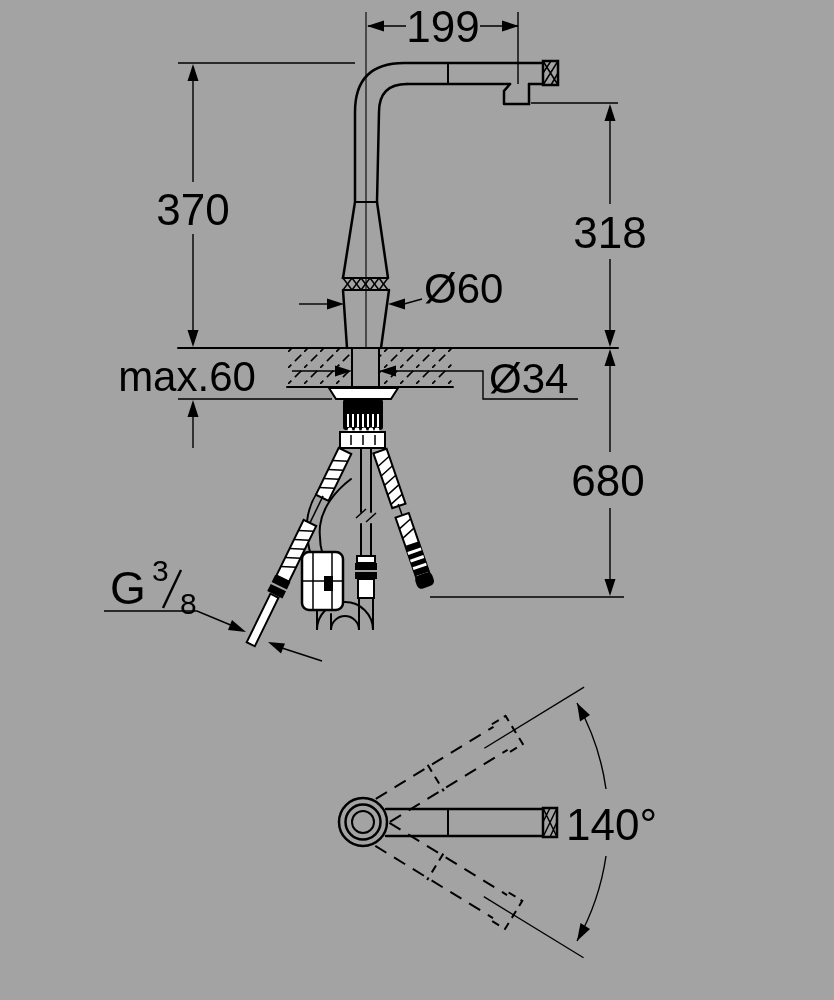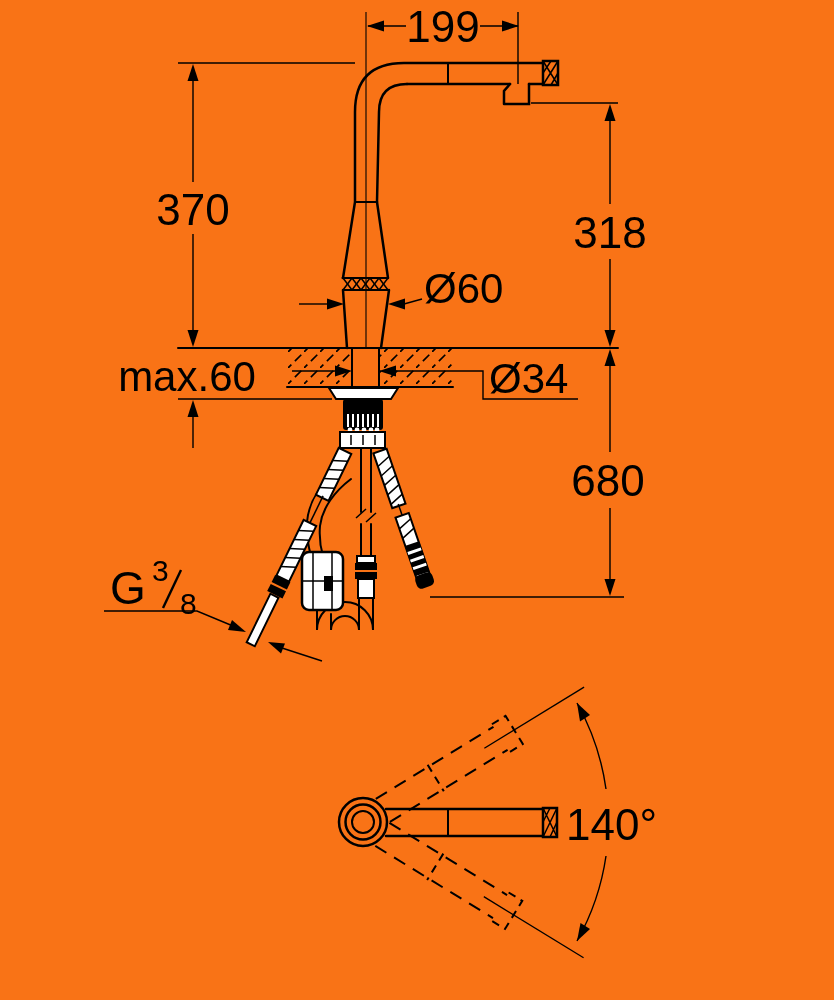--- a/index.html
+++ b/index.html
@@ -7,21 +7,21 @@
     padding: 0;
     background: #ffffff;
     width: 834px;
     height: 1000px;
     font-family: "Liberation Sans", sans-serif;
   }
   .stage {
     position: relative;
     width: 834px;
     height: 1000px;
-    background: #f97316;
+    background: #a3a3a3;
     overflow: hidden;
   }
   svg { display: block; }
   svg text {
     font-family: "Liberation Sans", "DejaVu Sans", sans-serif;
     fill: #000000;
   }
   .dim-text  { font-size: 44px; }
   .dim-text-sm { font-size: 42px; }
   .thread-g  { font-size: 46px; }

